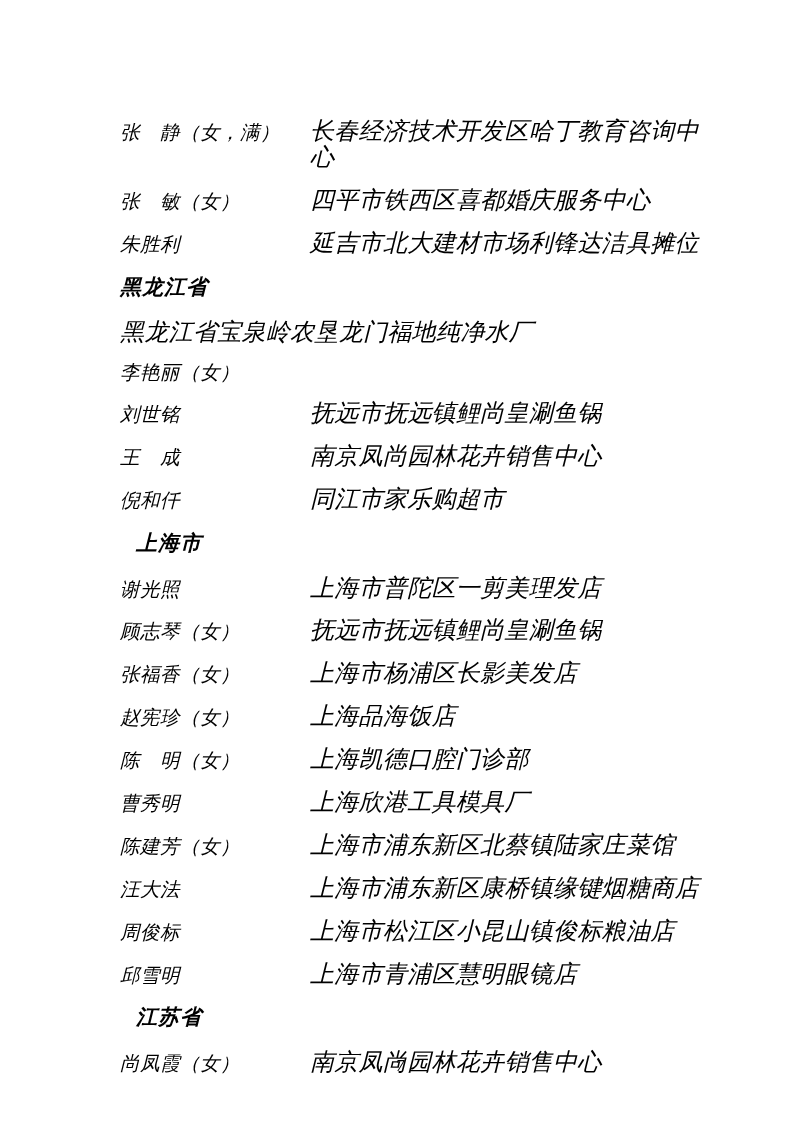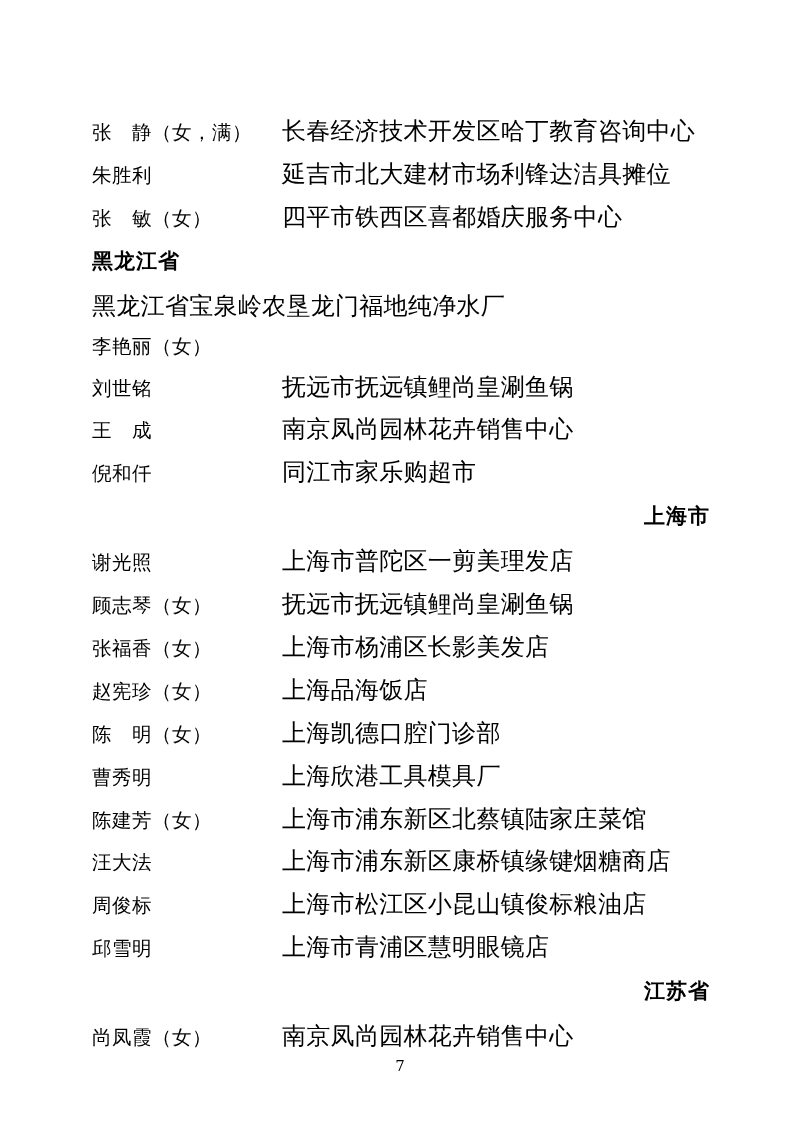--- a/index.html
+++ b/index.html
@@ -12,21 +12,22 @@
     height: 1131px;
     position: relative;
     font-family: "DejaVu Serif", "Liberation Serif", serif;
     color: #000000;
   }
   .page {
     position: relative;
     width: 800px;
     height: 1131px;
     box-sizing: border-box;
-    padding: 118px 90px 0 92px;
+    padding: 118px 90px 0 120px;
+    font-style: italic;
   }
   .entry {
     display: flex;
     align-items: baseline;
     margin-bottom: 16.5px;
   }
   .entry .name {
     width: 190px;
     flex: 0 0 190px;
     font-size: 19.5px;
@@ -41,21 +42,20 @@
   }
   .section-head {
     font-size: 21px;
     font-weight: bold;
     letter-spacing: 1px;
     margin-bottom: 18px;
     margin-top: 12px;
   }
   .section-head.indent {
     padding-left: 16px;
-    text-align: right;
   }
   .page-number {
     position: absolute;
     bottom: 56px;
     left: 0;
     width: 800px;
     text-align: center;
     font-size: 15px;
     font-family: "DejaVu Serif", "Liberation Serif", serif;
   }
@@ -63,26 +63,26 @@
 </head>
 <body>
 
 <div class="page">
   <div id="content">
       <div class="entry">
         <span class="name">张　静（女，满）</span>
         <span class="org">长春经济技术开发区哈丁教育咨询中心</span>
       </div>
       <div class="entry">
+        <span class="name">张　敏（女）</span>
+        <span class="org">四平市铁西区喜都婚庆服务中心</span>
+      </div>
+      <div class="entry">
         <span class="name">朱胜利</span>
         <span class="org">延吉市北大建材市场利锋达洁具摊位</span>
-      </div>
-      <div class="entry">
-        <span class="name">张　敏（女）</span>
-        <span class="org">四平市铁西区喜都婚庆服务中心</span>
       </div>
       <div class="section-head">黑龙江省</div>
       <div class="entry">
         <span class="org">黑龙江省宝泉岭农垦龙门福地纯净水厂</span>
       </div>
       <div class="entry">
         <span class="name">李艳丽（女）</span>
       </div>
       <div class="entry">
         <span class="name">刘世铭</span>

